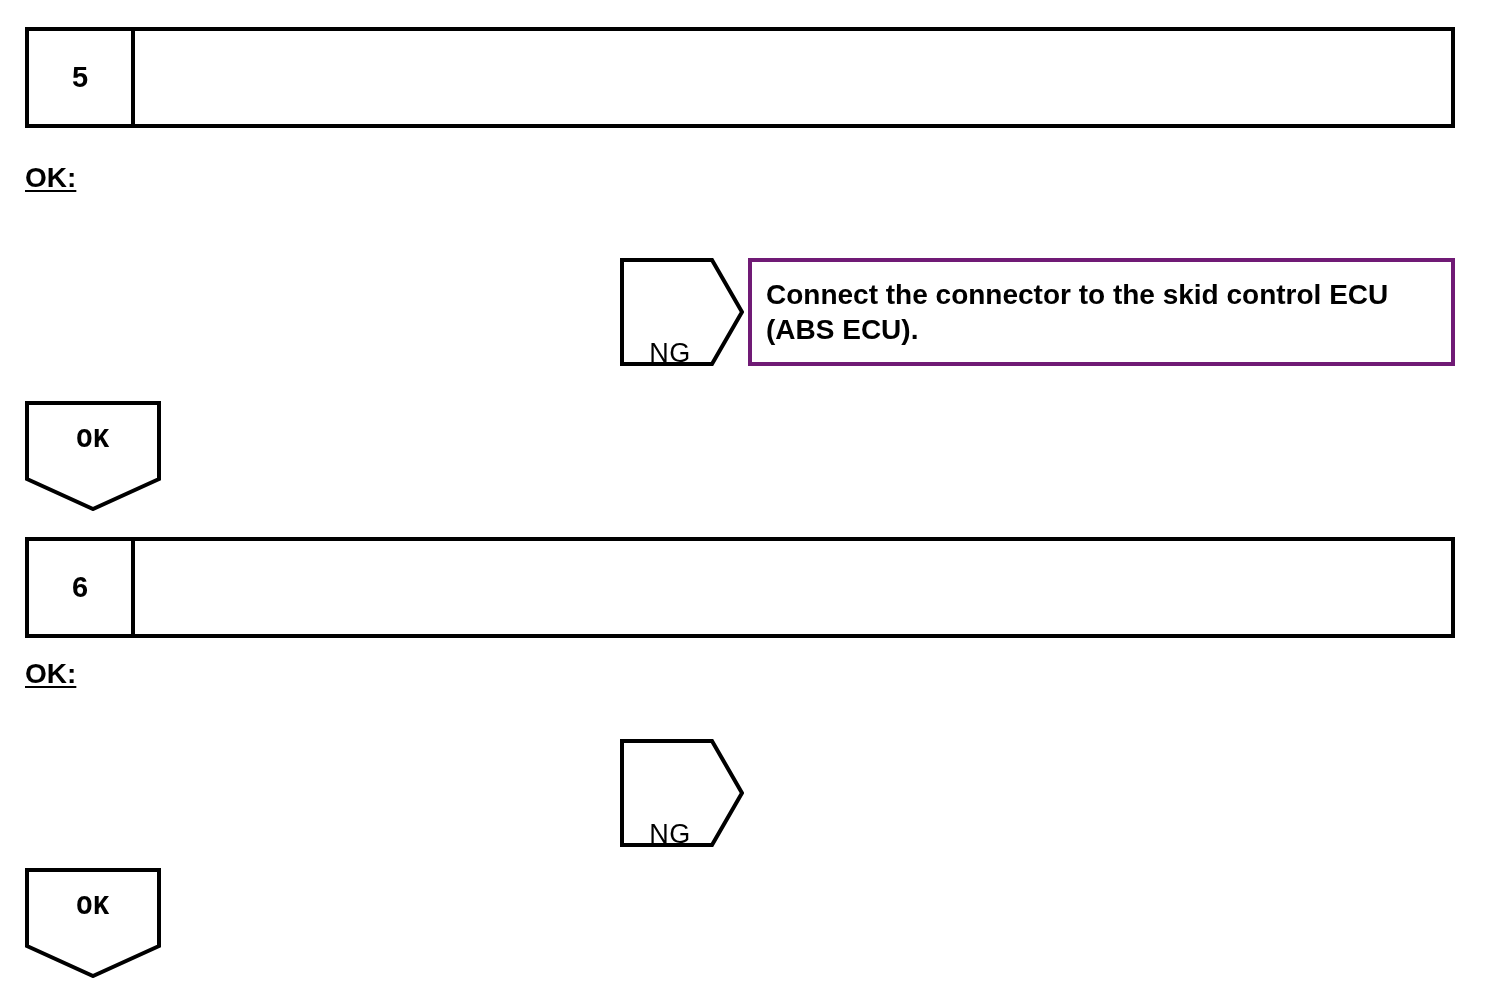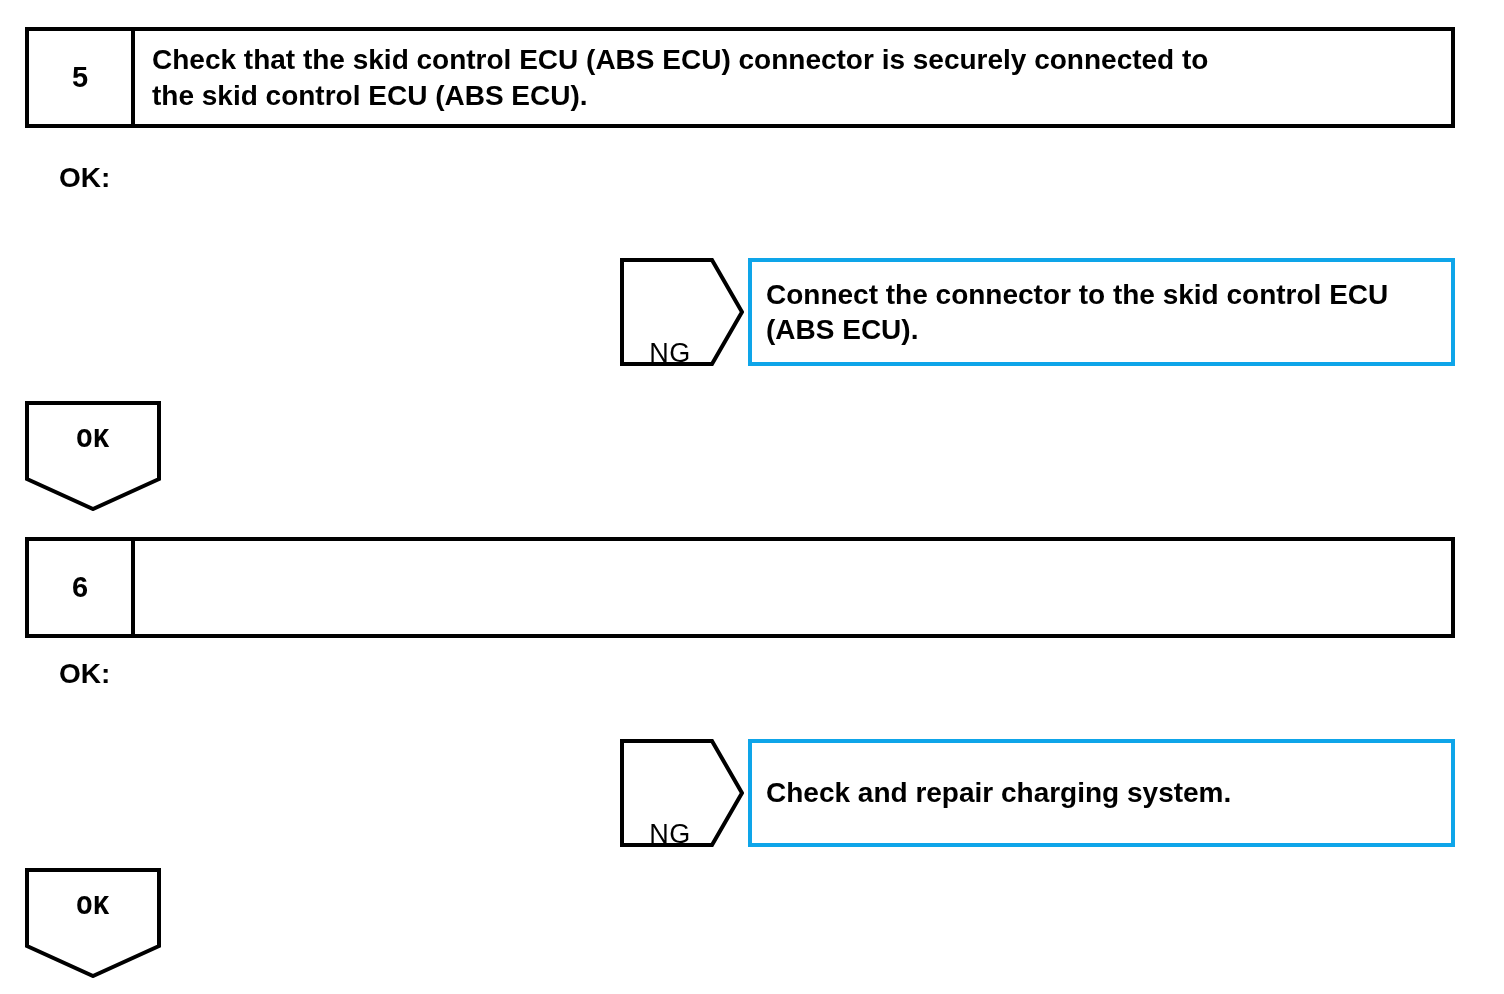--- a/index.html
+++ b/index.html
@@ -53,23 +53,23 @@
   }
   .step-text.single {
     align-items: center;
   }
 
   
   .ok-heading {
     position: absolute;
     font-size: 28px;
     font-weight: bold;
+    text-decoration: underline;
     text-underline-offset: 3px;
     letter-spacing: 0px;
-    margin-left: 34px;
   }
   .condition-text {
     position: absolute;
     font-size: 27px;
     font-weight: bold;
     letter-spacing: 0px;
     white-space: nowrap;
   }
 
   
@@ -91,21 +91,21 @@
     font-size: 27px;
     font-weight: normal;
     letter-spacing: 0.5px;
     margin-top: 27px;
   }
 
   
   .action-box {
     position: absolute;
     box-sizing: border-box;
-    border: 4px solid #0ea5e9;
+    border: 4px solid #701a75;
     background: #ffffff;
     display: flex;
     align-items: center;
     padding: 0 0 0 14px;
     font-size: 28px;
     font-weight: bold;
     line-height: 1.26;
     white-space: pre-line;
   }
 
@@ -131,22 +131,20 @@
     letter-spacing: 0.5px;
   }
 </style>
 </head>
 <body>
 
 <div id="page">
 
   <div class="step-box" style="left:25px; top:27px; width:1430px; height:101px;">
     <div class="step-num">5</div>
-    <div class="step-text">Check that the skid control ECU (ABS ECU) connector is securely connected to
-the skid control ECU (ABS ECU).</div>
   </div>
 
   <div class="ok-heading" style="left:25px; top:162px;">OK:</div>
 
 
   <div class="ng-shape" style="left:620px; top:258px; width:124px; height:108px;">
     <svg width="124" height="108" viewBox="0 0 124 108">
       <polygon points="2,2 92,2 122,54 92,106 2,106" fill="#ffffff" stroke="#000000" stroke-width="4" stroke-linejoin="miter"></polygon>
     </svg>
     <div class="ng-label">NG</div>
@@ -169,21 +167,20 @@
   <div class="ok-heading" style="left:25px; top:658px;">OK:</div>
 
 
   <div class="ng-shape" style="left:620px; top:739px; width:124px; height:108px;">
     <svg width="124" height="108" viewBox="0 0 124 108">
       <polygon points="2,2 92,2 122,54 92,106 2,106" fill="#ffffff" stroke="#000000" stroke-width="4" stroke-linejoin="miter"></polygon>
     </svg>
     <div class="ng-label">NG</div>
   </div>
 
-  <div class="action-box" style="left:748px; top:739px; width:707px; height:108px;">Check and repair charging system.</div>
 
   <div class="ok-shape" style="left:25px; top:868px; width:136px; height:110px;">
     <svg width="136" height="110" viewBox="0 0 136 110">
       <polygon points="2,2 134,2 134,78 68,108 2,78" fill="#ffffff" stroke="#000000" stroke-width="4" stroke-linejoin="miter"></polygon>
     </svg>
     <div class="ok-shape-label">OK</div>
   </div>
 
 </div>
 

